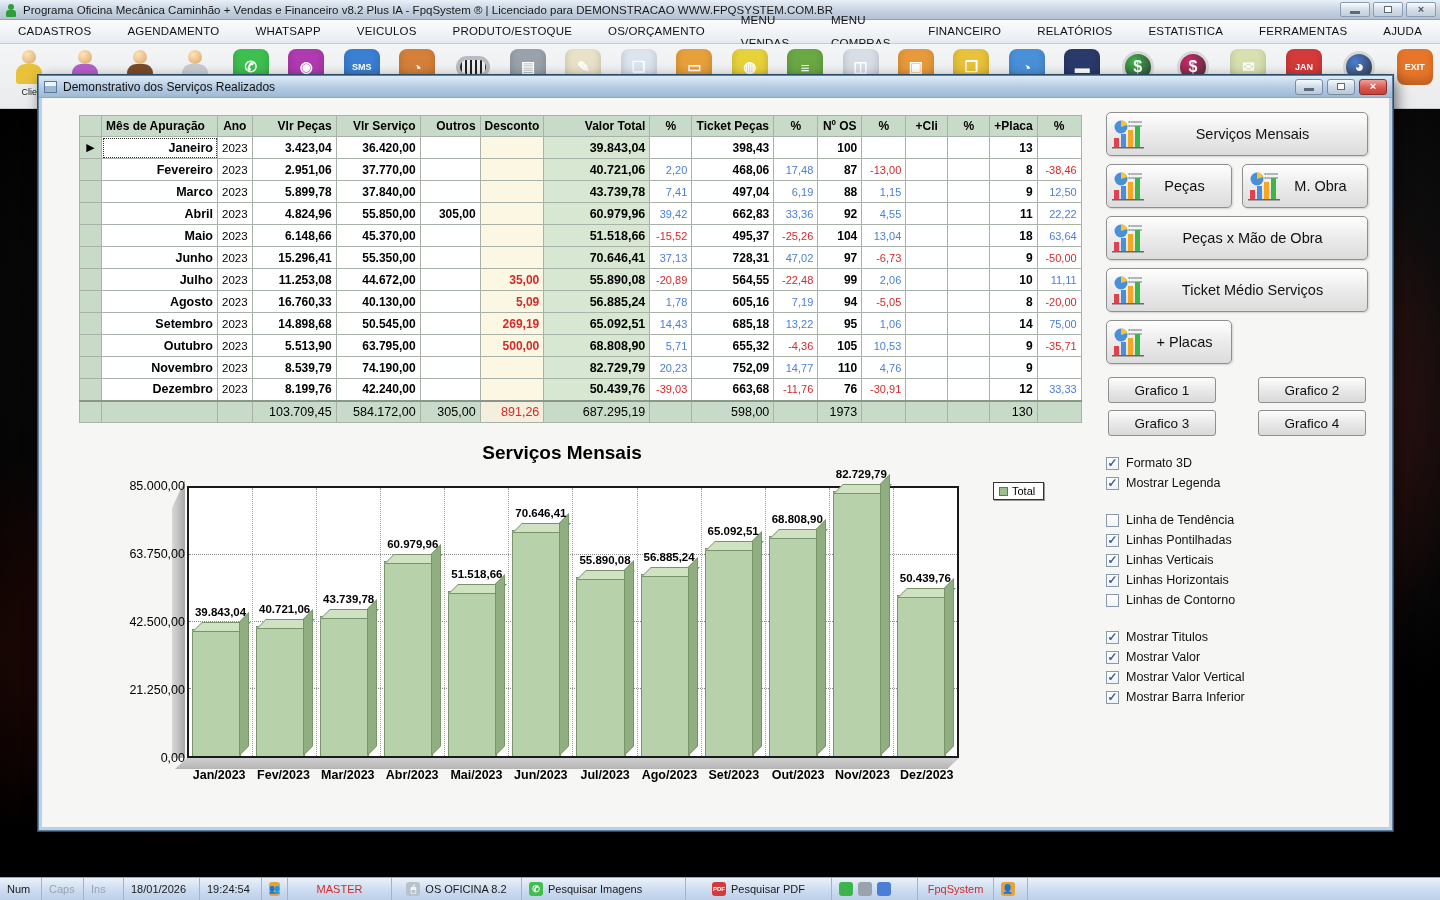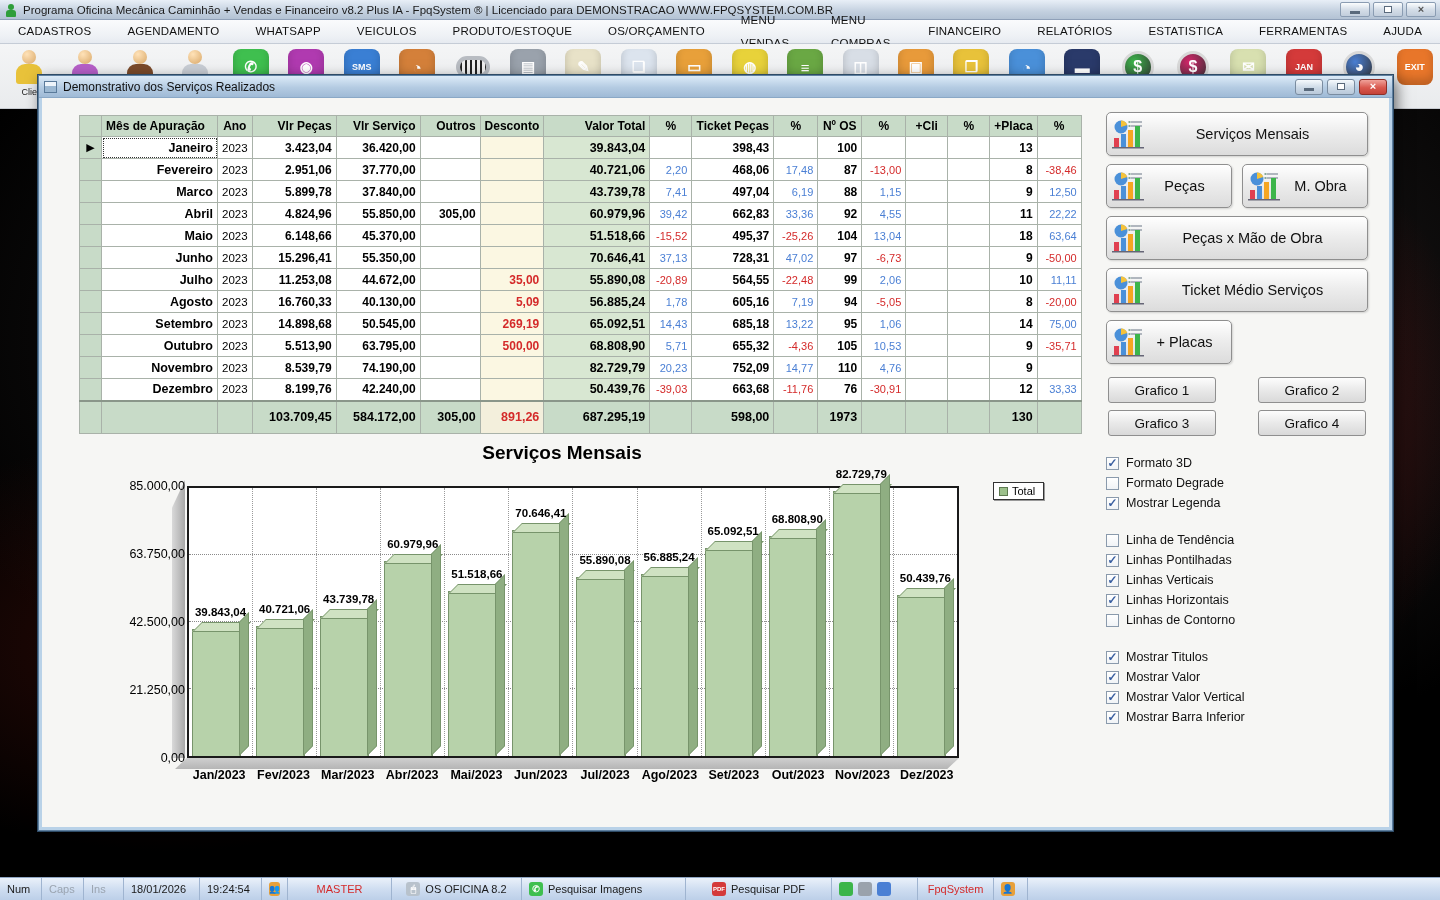--- a/index.html
+++ b/index.html
@@ -73,21 +73,21 @@
   .grid td, .grid th { border:1px solid #a9b2a9; padding:0 4px; height:22px; white-space:nowrap; overflow:hidden; }
   .grid th { background:#c8dbc8; font-size:12px; height:21px; }
   .grid .c-sel { background:#c8dbc8; width:22px; padding:0; text-align:center; font-size:10px; }
   .c-month { text-align:right; font-weight:bold; font-size:12.5px; }
   .c-year  { text-align:center; font-size:11.5px; }
   .c-num   { text-align:right; font-weight:bold; font-size:12px; }
   .c-pct   { text-align:right; font-weight:normal; font-size:11px; }
   .c-desc  { background:#fbf7e2; color:#d42a2a; }
   .c-total { background:#d8e7d2; font-size:12.5px; }
   .pos { color:#4a7fd4; } .neg { color:#d42a2a; }
-  tr.total-row td { background:#c8dbc8; font-weight:bold; height:33px; font-size:12.5px; border-top:2px solid #8a968a; }
+  tr.total-row td { background:#c8dbc8; font-weight:normal; height:22px; font-size:12.5px; border-top:2px solid #8a968a; }
   tr.total-row td.c-desc { background:#f3efdc; }
   .focus-cell { outline:1px dotted #333; outline-offset:-2px; }
   .row-arrow { color:#000; font-size:11px; }
 
   
   .chart { position:absolute; left:45px; top:340px; width:1010px; height:362px; }
   .chart-title { position:absolute; left:0; right:60px; top:4px; text-align:center;
     font-size:19px; font-weight:bold; color:#000; }
   .plot { position:absolute; left:100px; top:48px; width:772px; height:272px;
     background:#fff; border:2px solid #1a1a1a; }
@@ -830,24 +830,20 @@
           <div class="gfx-row">
             <div class="gfx-btn">Grafico 3</div>
             <div class="gfx-btn">Grafico 4</div>
           </div>
           <div class="chk-group">
             <div class="chk-row">
          <span class="chk">✓</span>
          <span>Formato 3D</span>
             </div>
             <div class="chk-row">
-         <span class="chk"></span>
-         <span>Formato Degrade</span>
-            </div>
-            <div class="chk-row">
          <span class="chk">✓</span>
          <span>Mostrar Legenda</span>
             </div>
           </div>
           <div class="chk-group">
             <div class="chk-row">
          <span class="chk"></span>
          <span>Linha de Tendência</span>
             </div>
             <div class="chk-row">

